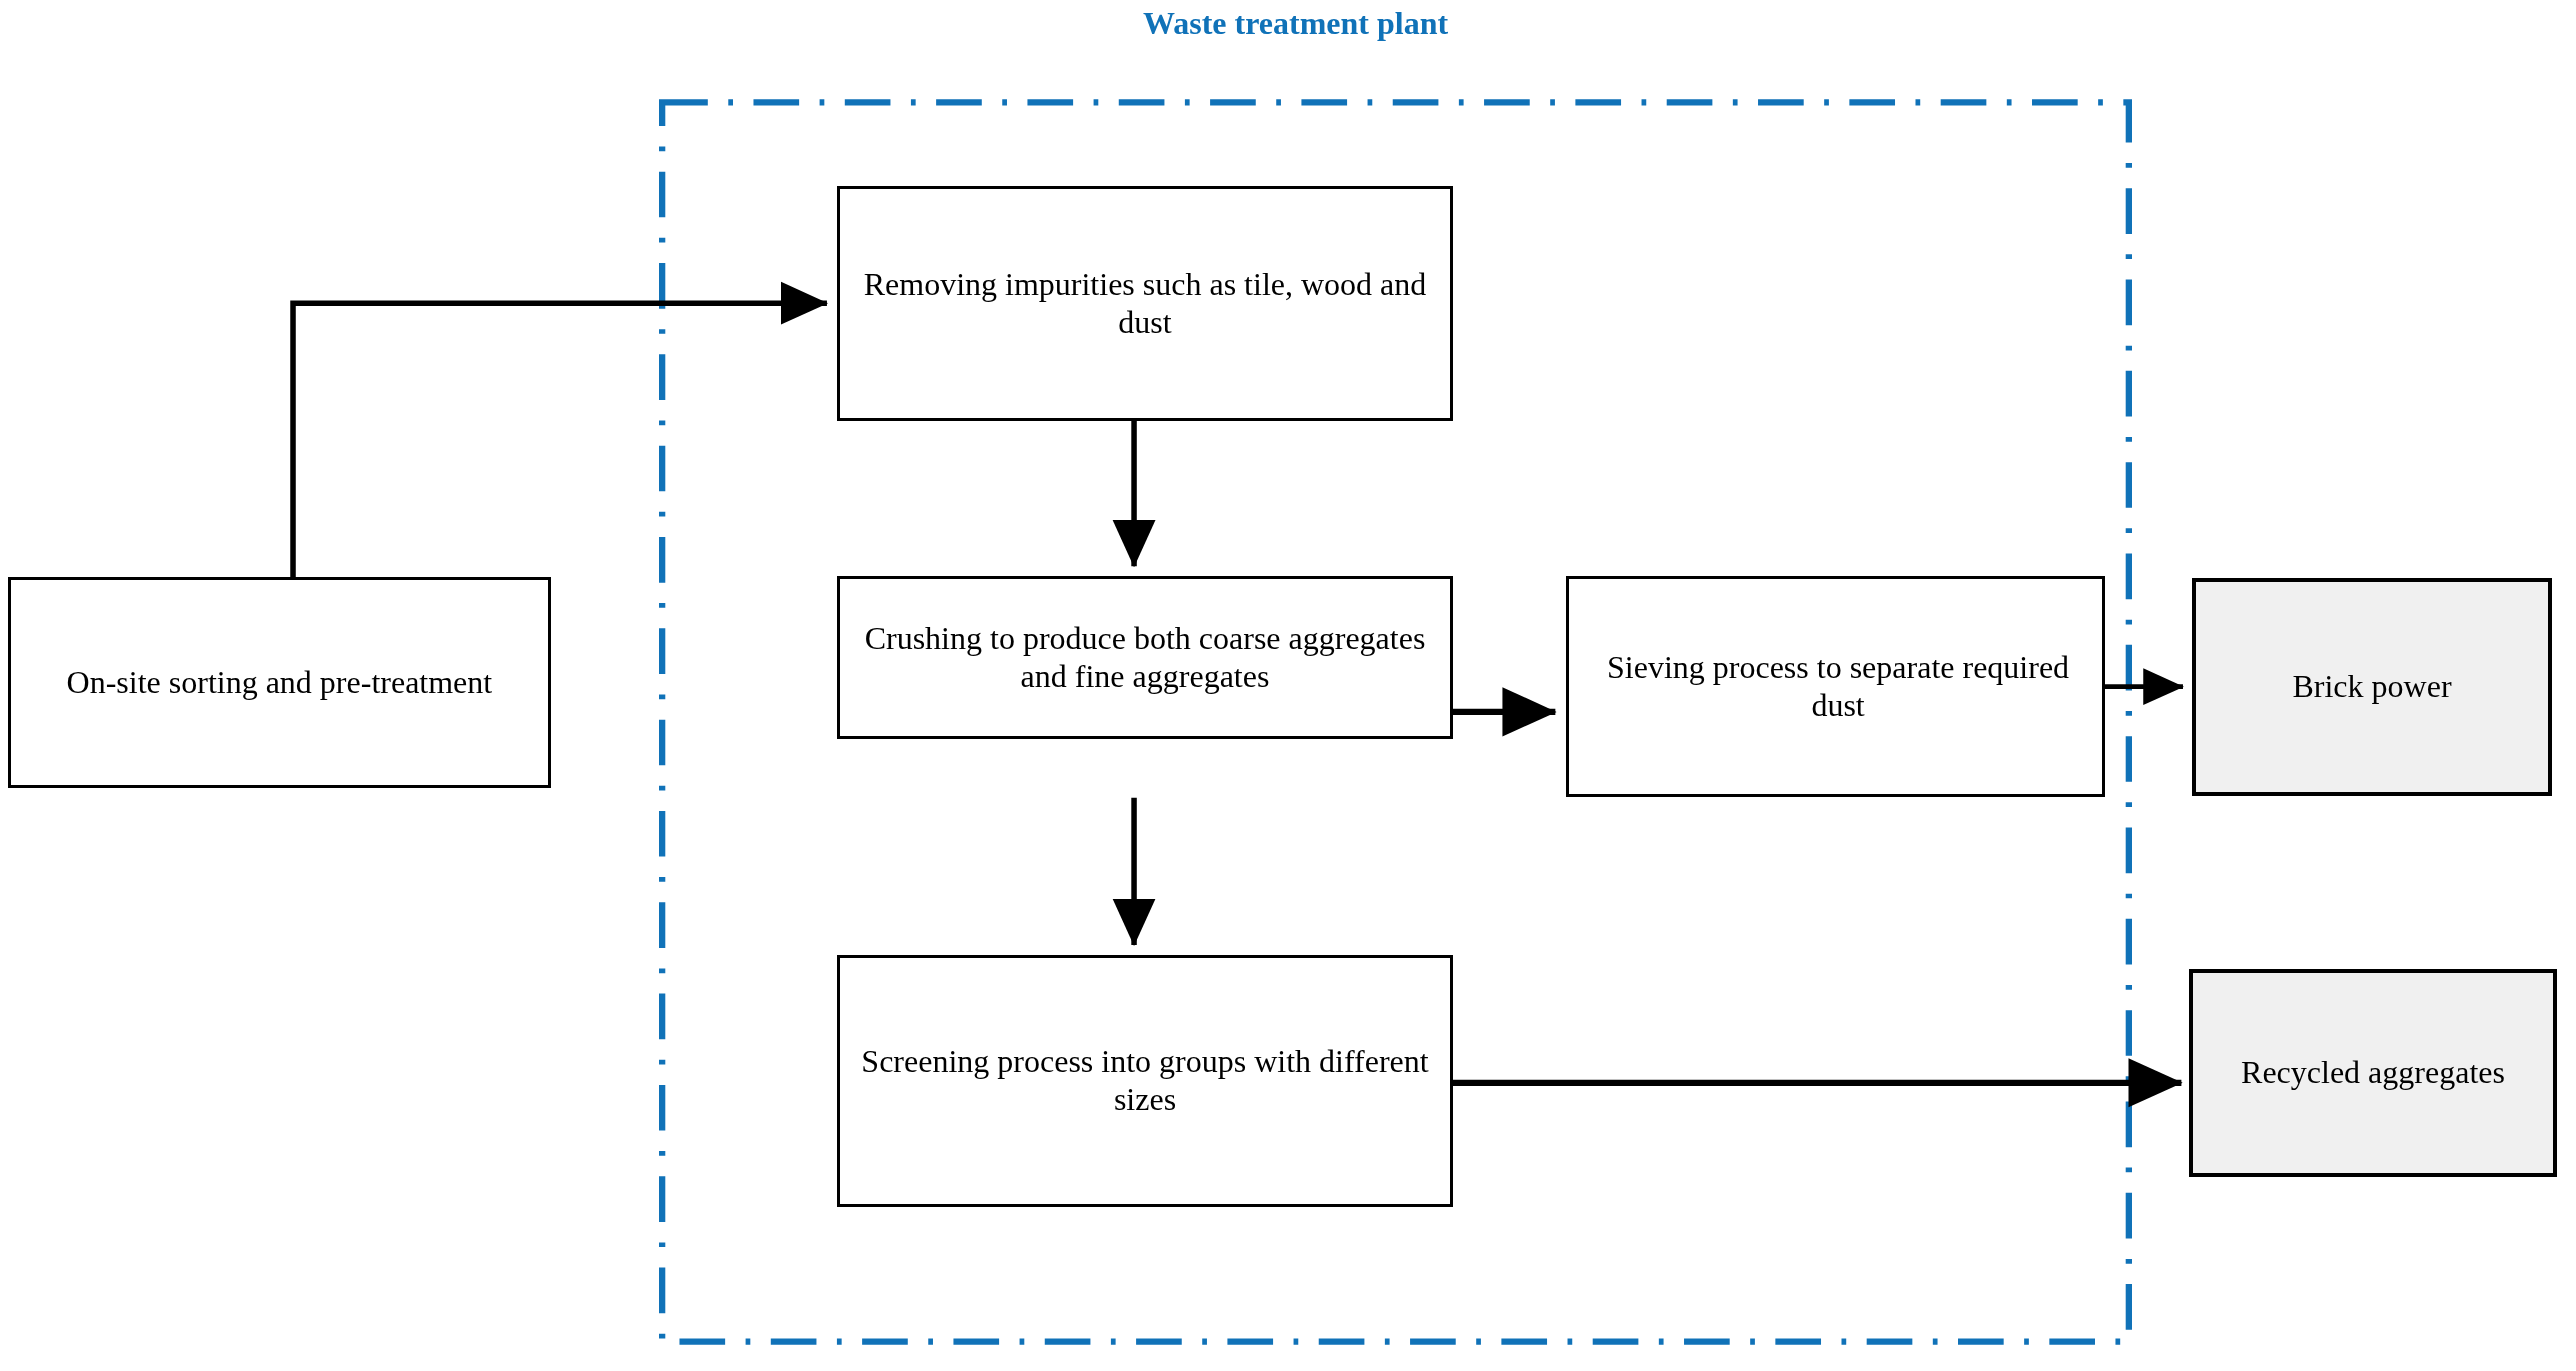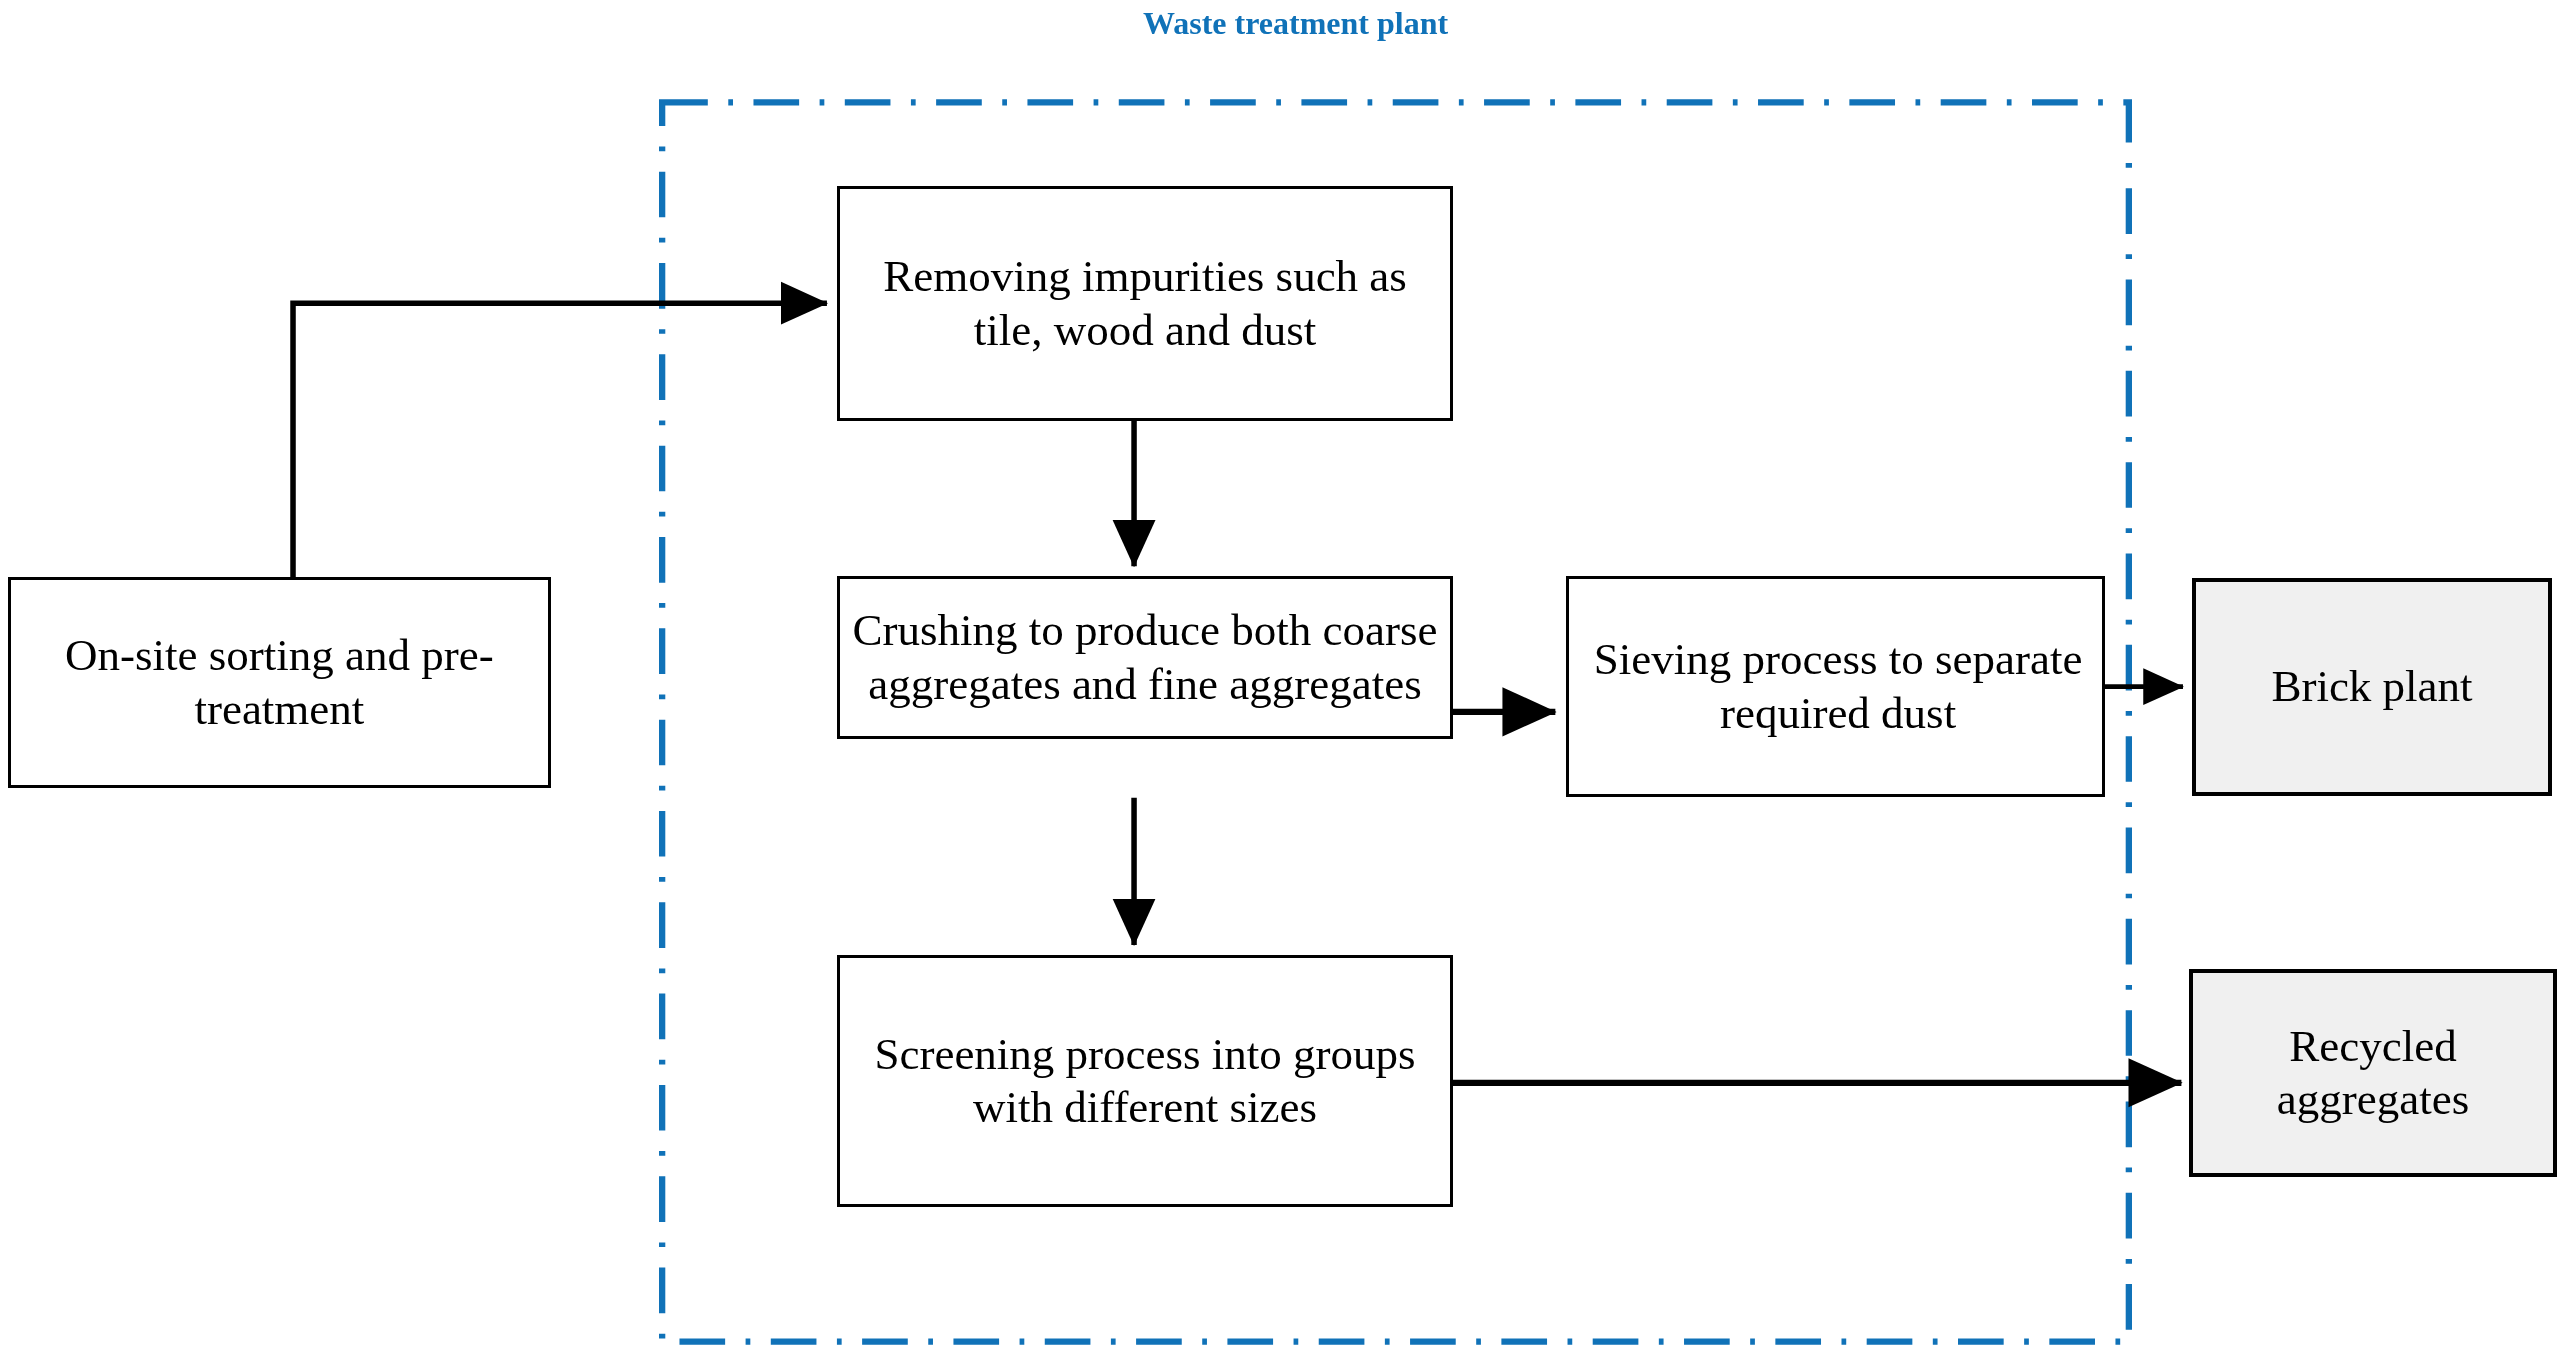--- a/index.html
+++ b/index.html
@@ -40,21 +40,21 @@
   .node {
     position: absolute;
     box-sizing: border-box;
     border: 3.9px solid #000000;
     background: #ffffff;
     display: flex;
     align-items: center;
     justify-content: center;
     text-align: center;
     color: #000000;
-    font-size: 45px;
+    font-size: 32px;
     line-height: 1.18;
     padding: 4.7px 7.9px;
   }
   .node .txt { display: block; width: 100%; }
   .node.output {
     background: #F0F0F0;
     border: 4.7px solid #000000;
   }
 
   
@@ -121,21 +121,21 @@
 
   <div class="node" id="node-screening">
     <span class="txt">Screening process into groups with different sizes</span>
   </div>
 
   <div class="node" id="node-sieving">
     <span class="txt">Sieving process to separate required dust</span>
   </div>
 
   <div class="node output" id="node-brick">
-    <span class="txt">Brick plant</span>
+    <span class="txt">Brick power</span>
   </div>
 
   <div class="node output" id="node-recycled">
     <span class="txt">Recycled aggregates</span>
   </div>
 
 </div>
 
 
 </body></html>

